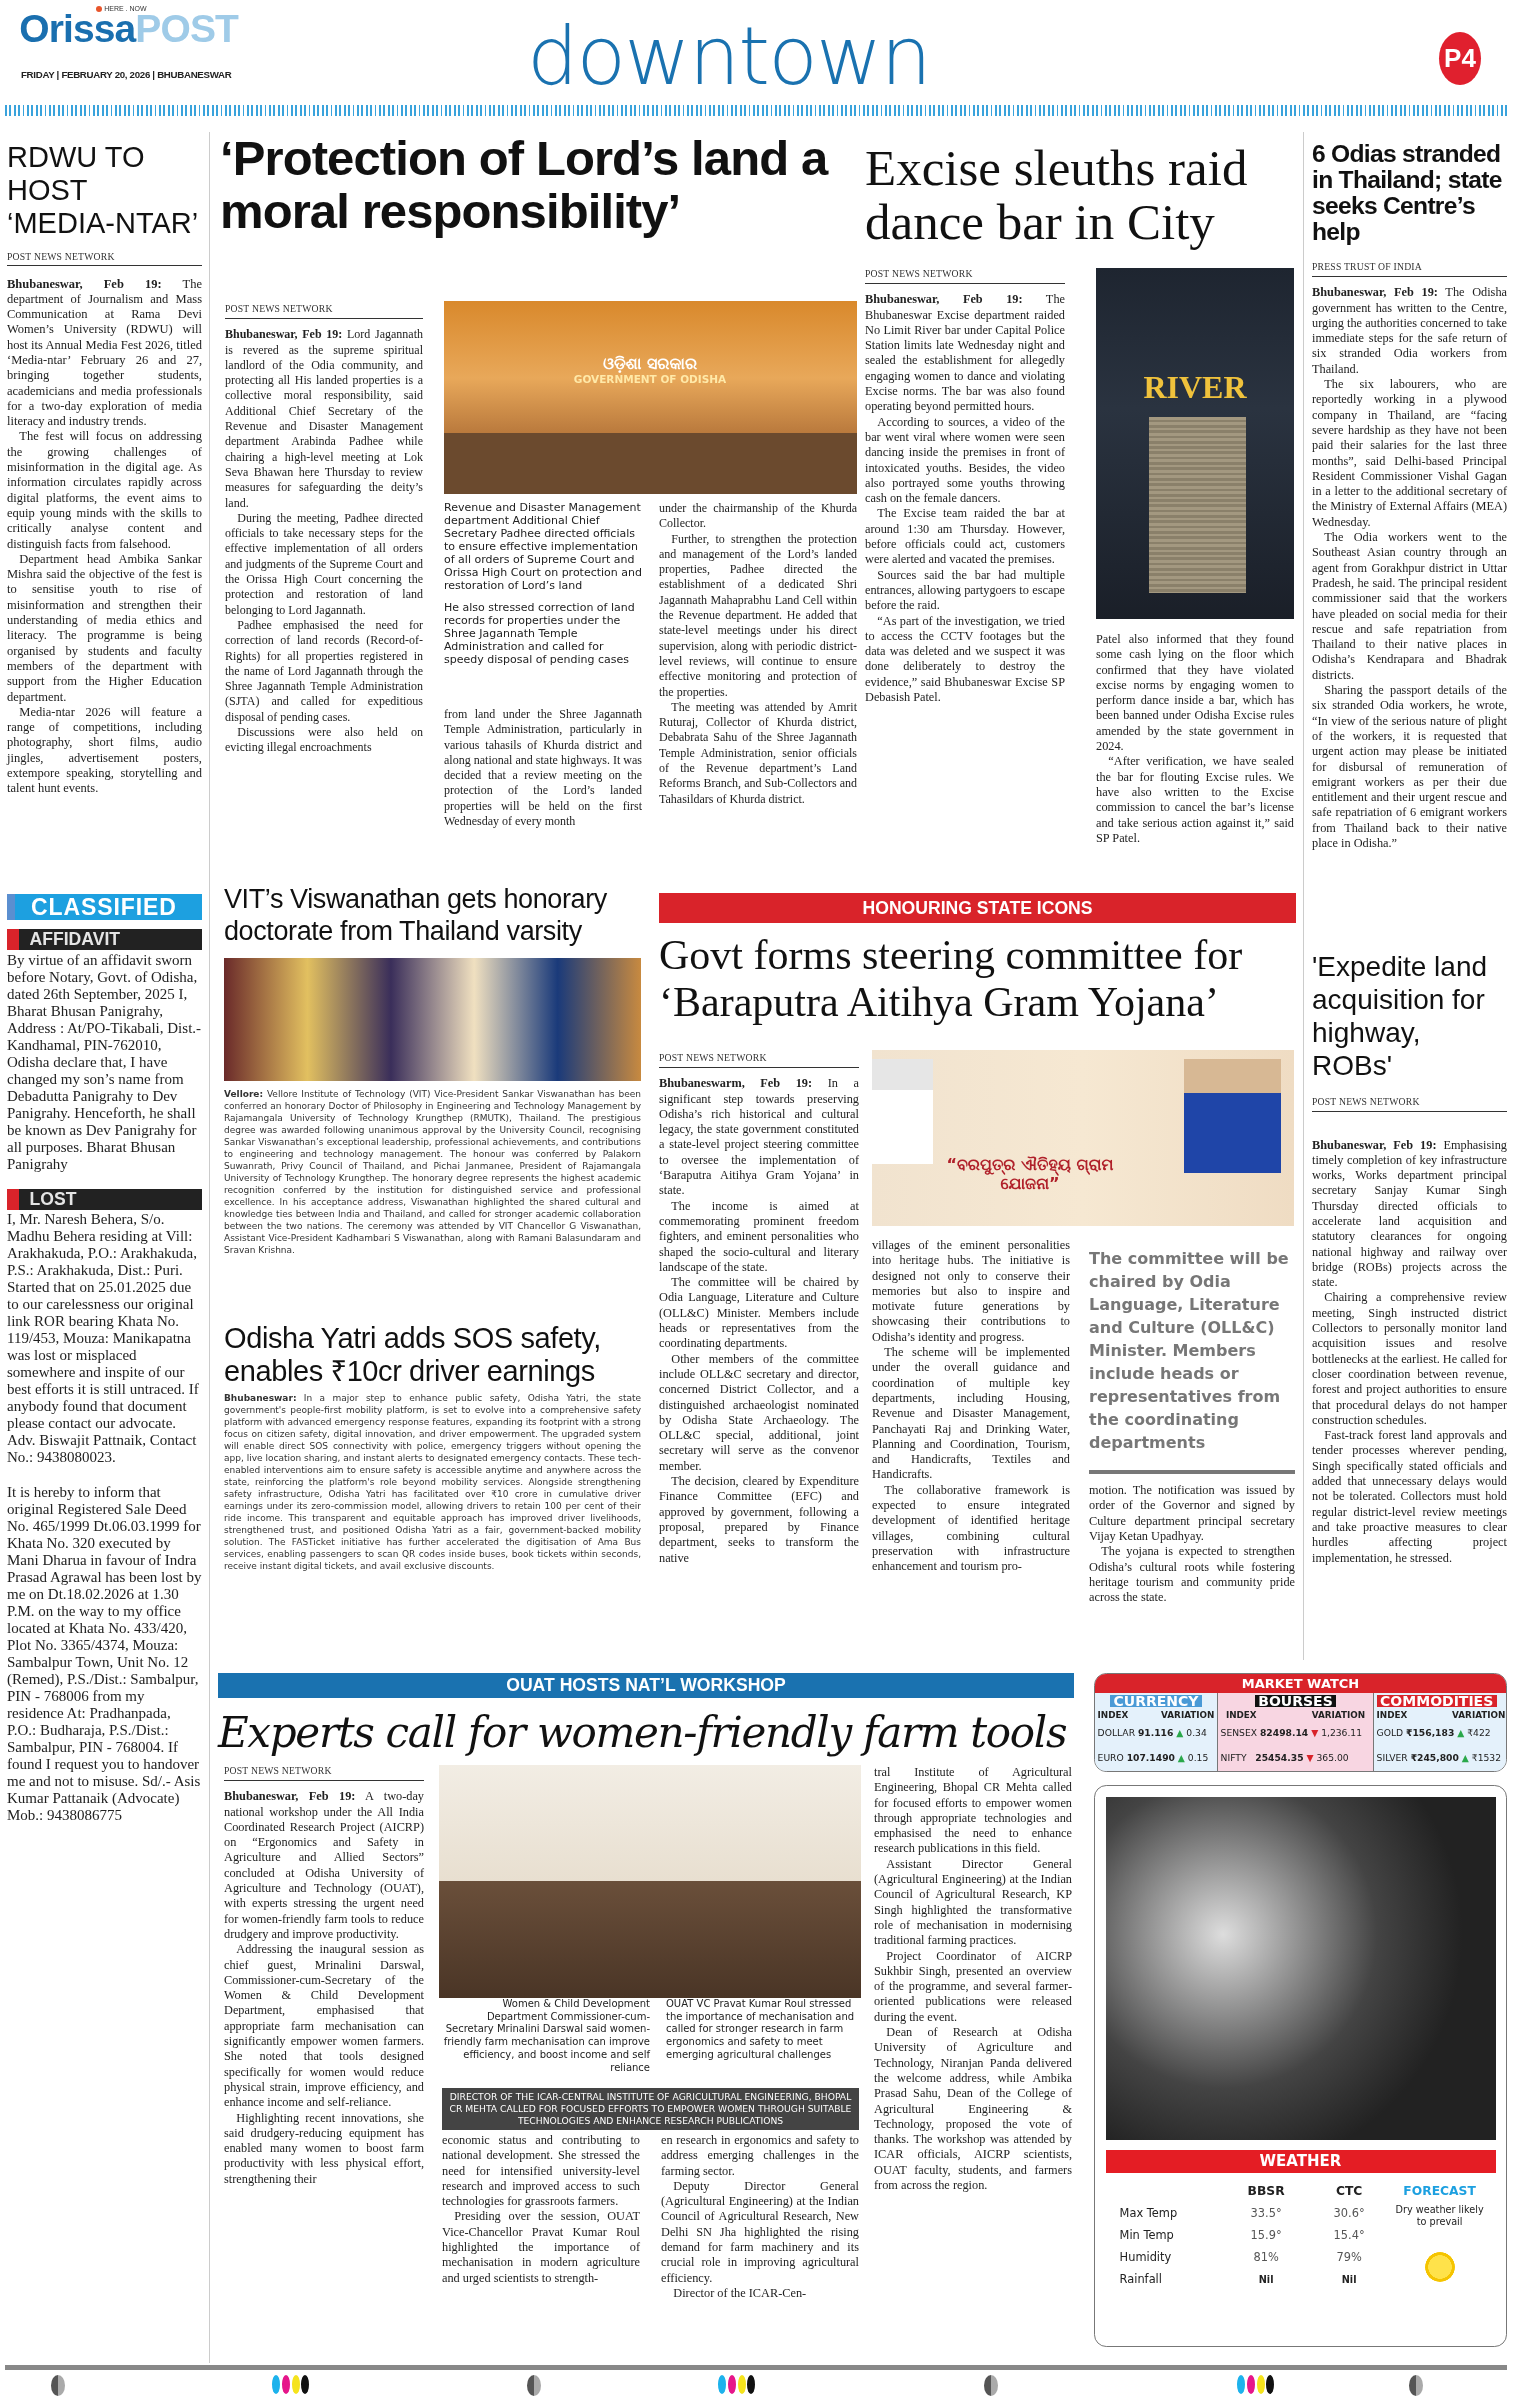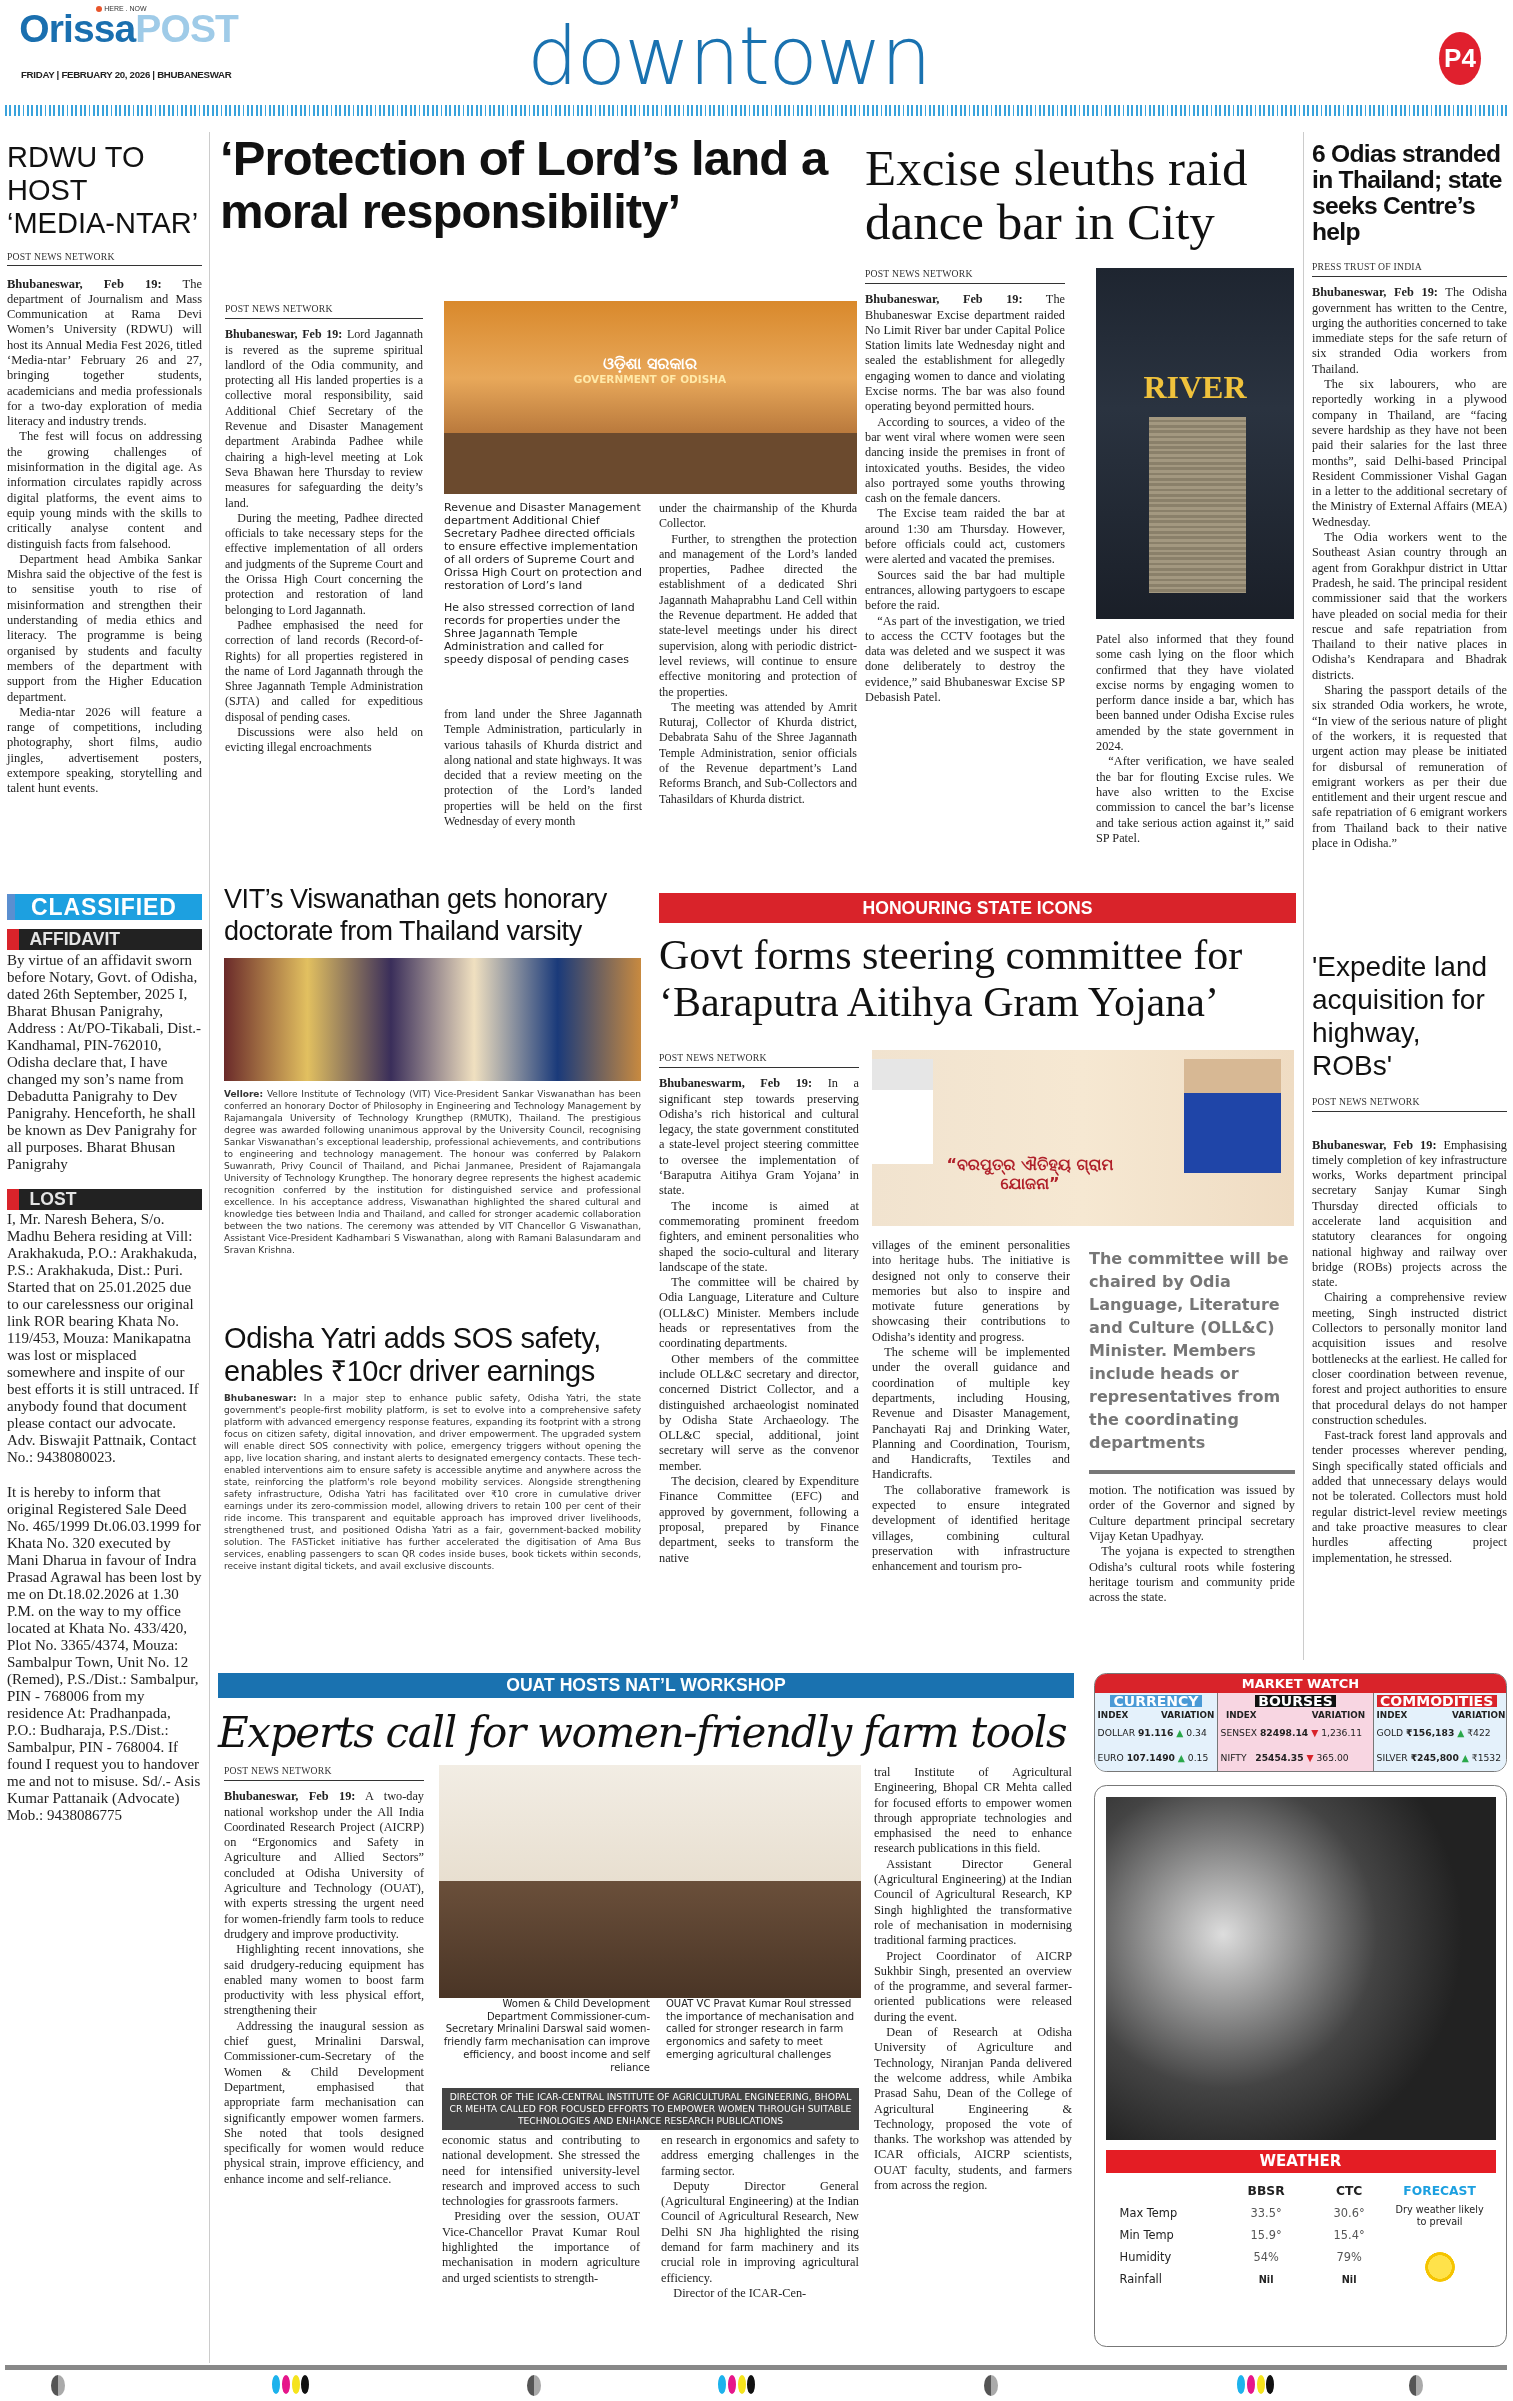--- a/index.html
+++ b/index.html
@@ -200,22 +200,22 @@
 </div>
 
 <div class="abs" style="left:218px;top:1673px;width:856px">
   <div class="kicker" style="background:#1a72b0;line-height:24.6px">OUAT HOSTS NAT’L WORKSHOP</div>
   <div style="margin-top:12.3px;font-family:'DejaVu Serif',serif;font-style:italic;font-size:42px;line-height:46px;color:#111;letter-spacing:-1.3px">Experts call for women-friendly farm tools</div>
 </div>
 <div class="abs" style="left:224px;top:1765px;width:200px">
   <div class="byline">POST NEWS NETWORK</div>
   <div class="body-text" style="margin-top:8.8px;font-size:12.3px">
     <p><b>Bhubaneswar, Feb 19:</b><span> A two-day national workshop under the All India Coordinated Research Project (AICRP) on “Ergonomics and Safety in Agriculture and Allied Sectors” concluded at Odisha University of Agriculture and Technology (OUAT), with experts stressing the urgent need for women-friendly farm tools to reduce drudgery and improve productivity.</span></p>
+    <p>Addressing the inaugural session as chief guest, Mrinalini Darswal, Commissioner-cum-Secretary of the Women &amp; Child Development Department, emphasised that appropriate farm mechanisation can significantly empower women farmers. She noted that tools designed specifically for women would reduce physical strain, improve efficiency, and enhance income and self-reliance.</p>
     <p>Highlighting recent innovations, she said drudgery-reducing equipment has enabled many women to boost farm productivity with less physical effort, strengthening their</p>
-    <p>Addressing the inaugural session as chief guest, Mrinalini Darswal, Commissioner-cum-Secretary of the Women &amp; Child Development Department, emphasised that appropriate farm mechanisation can significantly empower women farmers. She noted that tools designed specifically for women would reduce physical strain, improve efficiency, and enhance income and self-reliance.</p>
   </div>
 </div>
 <div class="abs photo" style="left:439px;top:1765px;width:422px;height:233px;background:linear-gradient(180deg,#f2ede4 0%,#e8dfd0 50%,#6a4f3a 50%,#4a3526 100%)"></div>
 <div class="abs caption-sans" style="left:439px;top:1998px;width:211px;text-align:right;font-size:10px;line-height:12.7px">Women &amp; Child Development Department Commissioner-cum-Secretary Mrinalini Darswal said women-friendly farm mechanisation can improve efficiency, and boost income and self reliance</div>
 <div class="abs caption-sans" style="left:666px;top:1998px;width:195px;font-size:10px;line-height:12.7px">OUAT VC Pravat Kumar Roul stressed the importance of mechanisation and called for stronger research in farm ergonomics and safety to meet emerging agricultural challenges</div>
 <div class="abs" style="left:442px;top:2088px;width:417px;background:#444;color:#fff;font-family:'DejaVu Sans',sans-serif;font-size:9.2px;text-align:center;line-height:12.3px;padding:2.6px 3.5px">DIRECTOR OF THE ICAR-CENTRAL INSTITUTE OF AGRICULTURAL ENGINEERING, BHOPAL CR MEHTA CALLED FOR FOCUSED EFFORTS TO EMPOWER WOMEN THROUGH SUITABLE TECHNOLOGIES AND ENHANCE RESEARCH PUBLICATIONS</div>
 <div class="abs body-text" style="left:442px;top:2133px;width:198px;font-size:12.3px">
   <p style="text-indent:0">economic status and contributing to national development. She stressed the need for intensified university-level research and improved access to such technologies for grassroots farmers.</p>
   <p>Presiding over the session, OUAT Vice-Chancellor Pravat Kumar Roul highlighted the importance of mechanisation in modern agriculture and urged scientists to strength-</p>
 </div>
@@ -279,21 +279,21 @@
       <td style="text-align:center;color:#555">30.6°</td>
       <td rowspan="2" style="text-align:center;font-size:9.7px;line-height:12.3px;vertical-align:top">Dry weather likely to prevail</td>
     </tr>
     <tr>
       <td>Min Temp</td>
       <td style="text-align:center;color:#555">15.9°</td>
       <td style="text-align:center;color:#555">15.4°</td>
     </tr>
     <tr>
       <td>Humidity</td>
-      <td style="text-align:center;color:#555">54%</td>
+      <td style="text-align:center;color:#555">81%</td>
       <td style="text-align:center;color:#555">79%</td>
       <td rowspan="2" style="text-align:center"><span style="display:inline-block;width:30px;height:30px;border-radius:50%;background:radial-gradient(circle,#ffe24a 55%,#f5c400 56%,#f5c400 70%,transparent 71%)"></span></td>
     </tr>
     <tr>
       <td>Rainfall</td>
       <td style="text-align:center;font-weight:bold;font-size:9.7px">Nil</td>
       <td style="text-align:center;font-weight:bold;font-size:9.7px">Nil</td>
     </tr>
   </tbody>
     </table>

